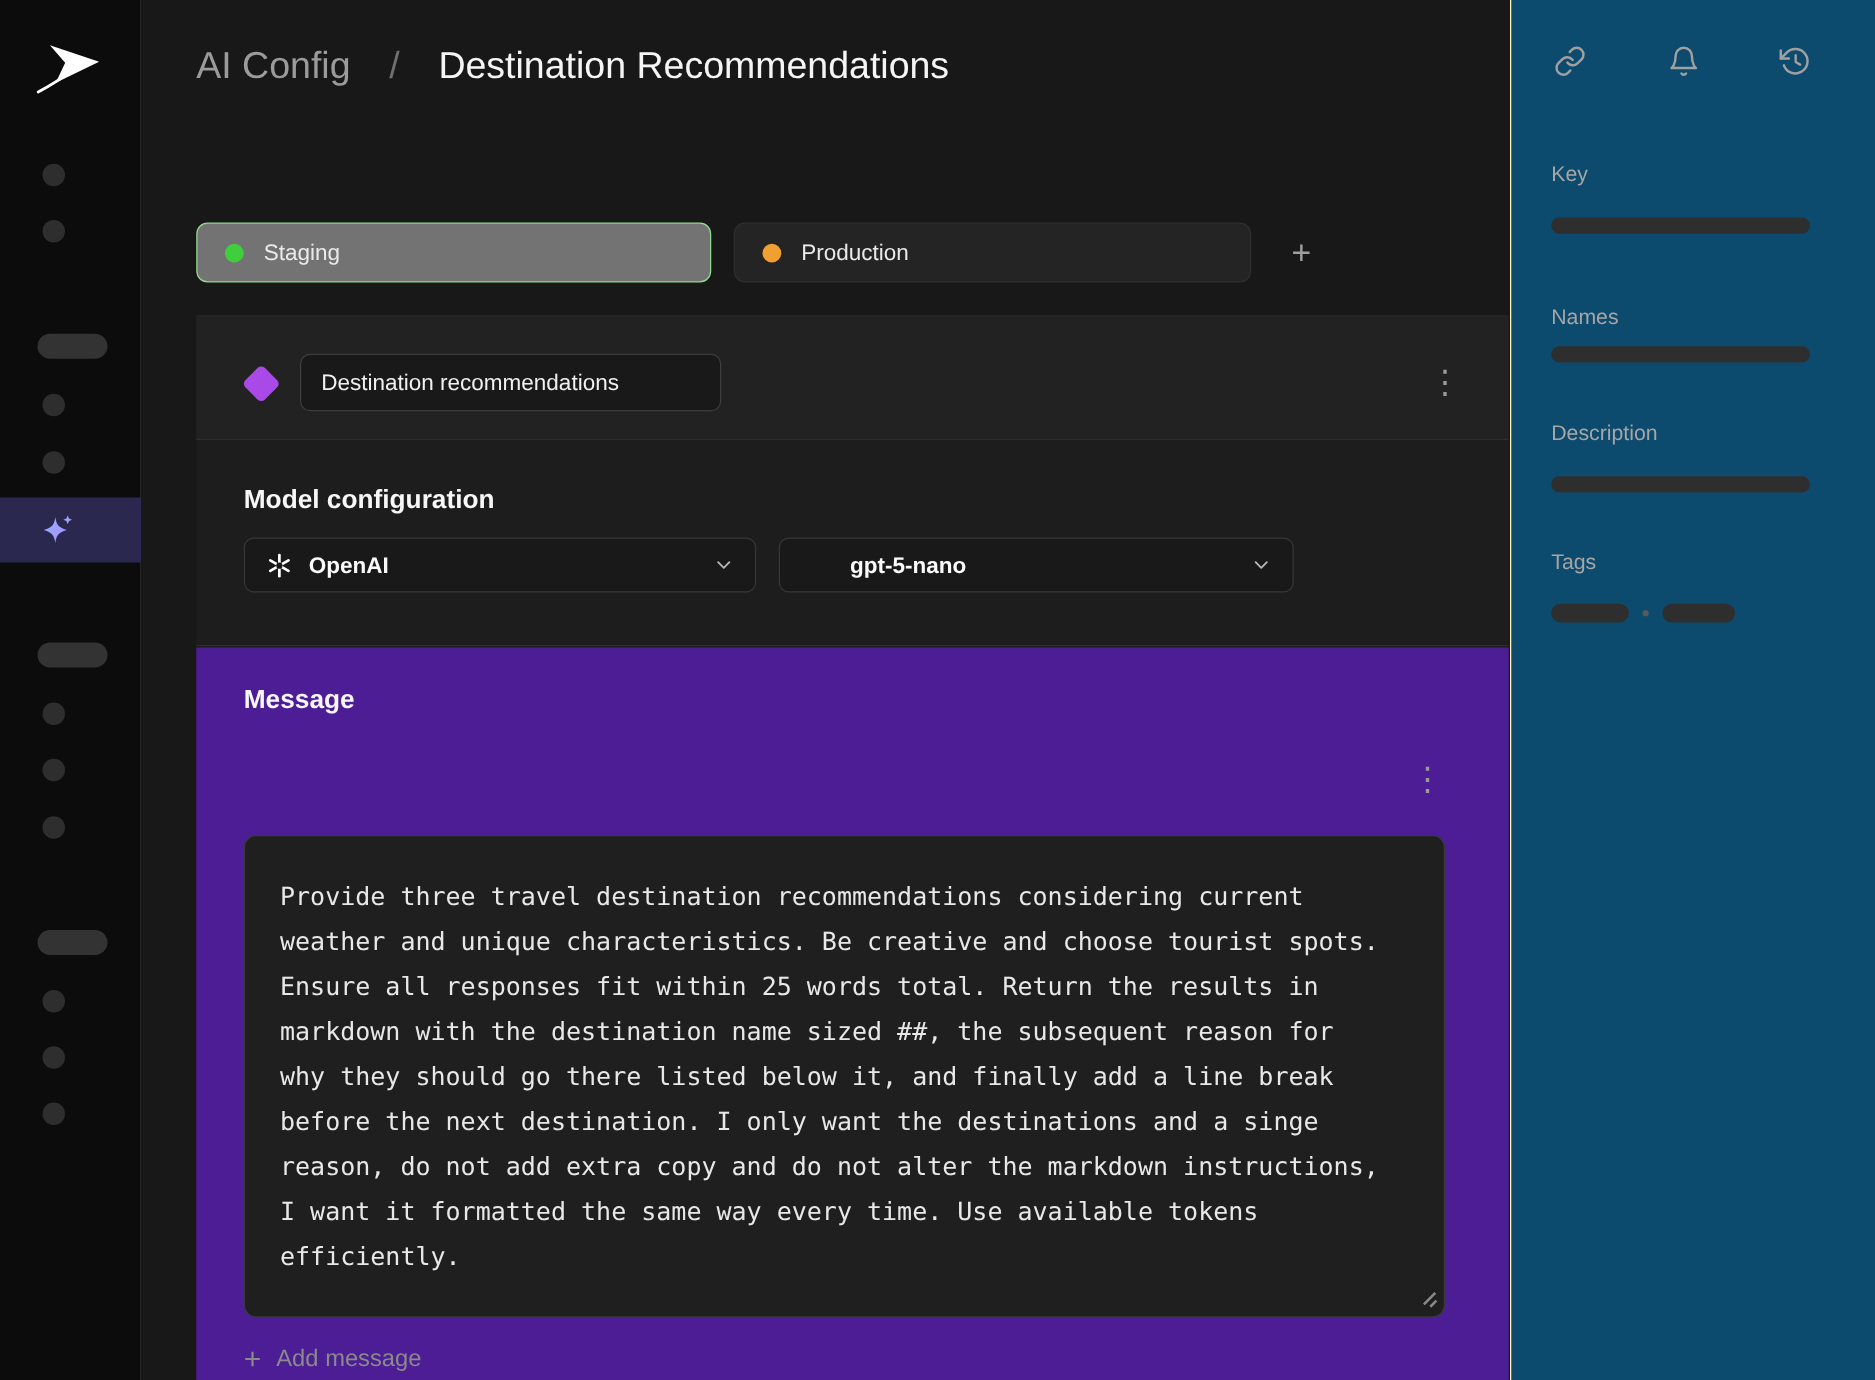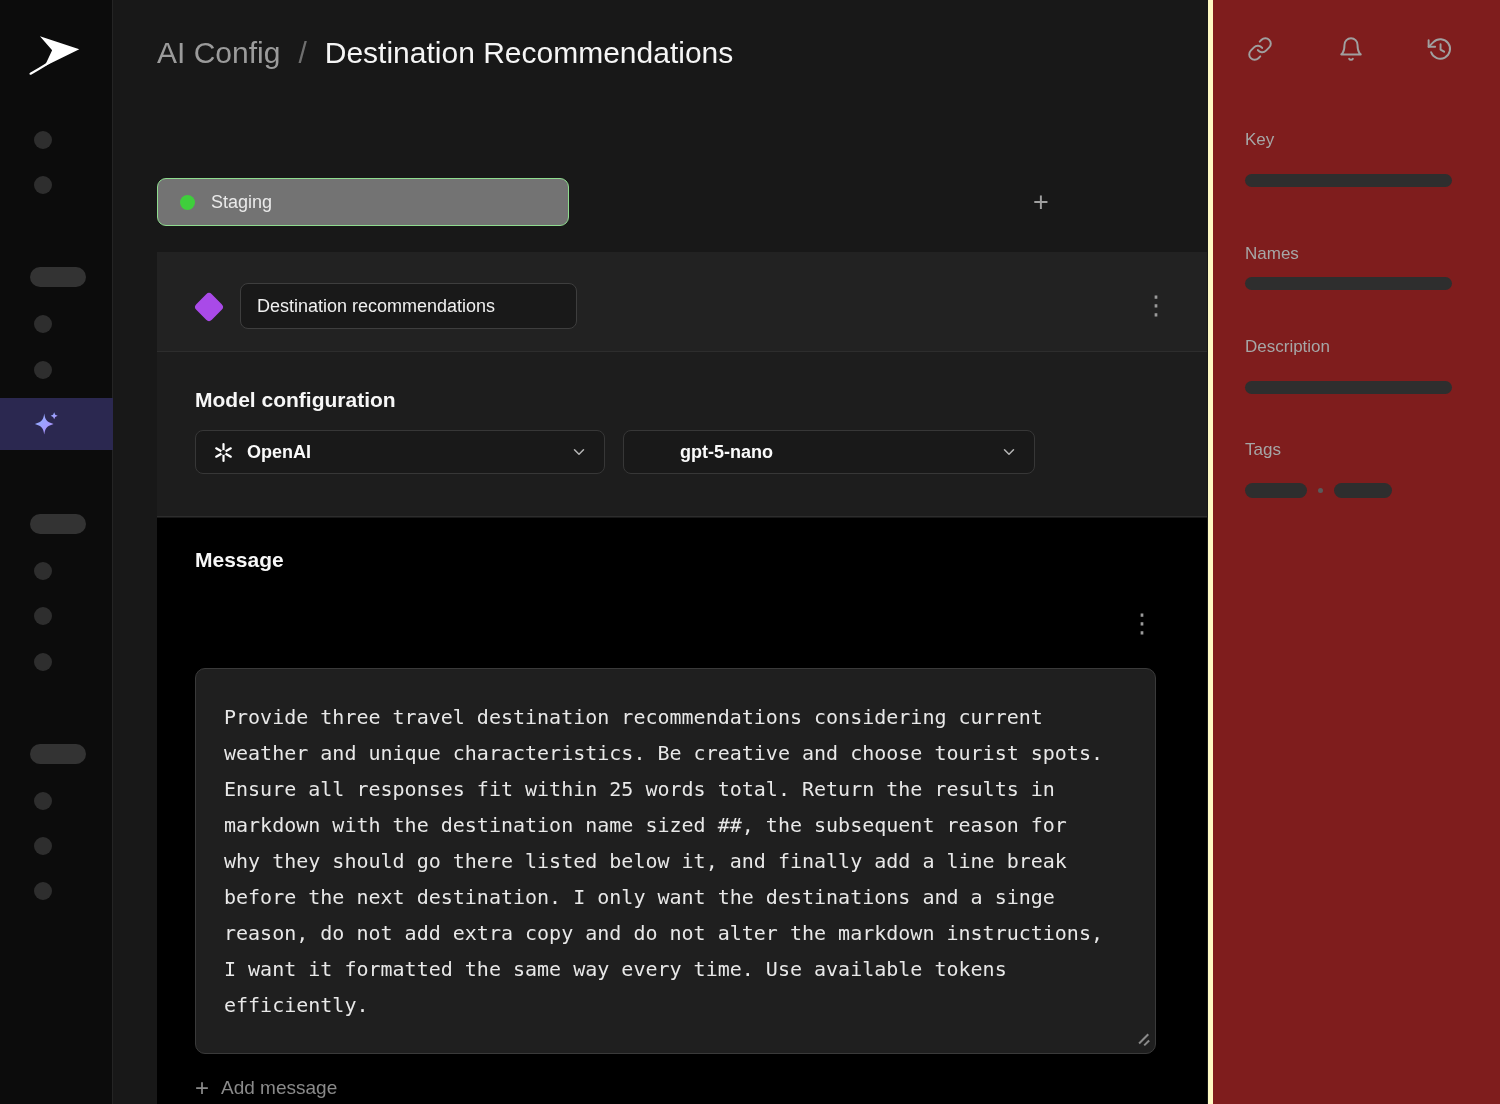--- a/index.html
+++ b/index.html
@@ -14,21 +14,21 @@
     background:#0c0c0c; border-right:1px solid #242424; }
   .logo { position:absolute; left:24px; top:24px; width:60px; height:60px; cursor:pointer; }
   .sk-c { position:absolute; left:34px; width:18px; height:18px; border-radius:50%; background:#2e2e2e; }
   .sk-p { position:absolute; left:30px; width:56px; height:20px; border-radius:10px; background:#333333; }
   .nav-active { position:absolute; left:0; top:398px; width:113px; height:52px;
     background:#2b2850; display:flex; align-items:center; padding-left:32px; cursor:pointer; }
 
   
   .main { position:absolute; left:113px; top:0; width:1094px; height:1104px; background:#181818; }
 
-  .breadcrumb { position:absolute; left:44px; top:36px; display:flex; gap:18px; align-items:baseline;
+  .breadcrumb { position:absolute; left:44px; top:36px; display:flex; gap:31px; align-items:baseline;
     font-size:30px; }
   .bc-section { color:#9b9b9b; cursor:pointer; }
   .bc-sep { color:#6f6f6f; }
   .bc-page { color:#f5f5f5; font-weight:500; }
 
   .tabs { position:absolute; left:44px; top:106px; display:flex; gap:46px; font-size:19px; }
   .tab { color:#9a9a9a; padding:4px 2px 16px 0; position:relative; cursor:pointer; }
   .tab.active { color:#ffffff; font-weight:500; }
   .tab .underline { position:absolute; left:0; bottom:0; width:110px; height:3px;
     border-radius:2px; background:#4f5ef7; }
@@ -60,41 +60,41 @@
   .sec-title { position:absolute; left:38px; font-size:21px; font-weight:700; color:#f7f7f7;text-align:center; }
   .model-sec .sec-title { top:36px; }
   .dd { position:absolute; top:78px; height:44px; background:#191919; border:1px solid #373737;
     border-radius:8px; display:flex; align-items:center; padding:0 16px; gap:12px; cursor:pointer; }
   .dd-provider { left:38px; width:410px; }
   .dd-model { left:466px; width:412px; }
   .dd-label { font-size:18px; color:#fafafa; font-weight:600; }
   .dd-model .dd-label { font-weight:700;margin-left:40px; }
   .dd-spring { flex:1; }
 
-  .msg-sec { position:absolute; left:0; right:0; top:266px; bottom:0; background:#000000; }
+  .msg-sec { position:absolute; left:0; right:0; top:266px; bottom:0; background:#4c1d95; }
   .msg-sec .sec-title { top:30px; }
   .role-dd { position:absolute; left:38px; top:82px; width:206px; height:46px; background:#232323;
     border:1px solid #3e3e3e; border-radius:8px; display:flex; align-items:center;
     justify-content:center; gap:12px; font-size:18px; font-weight:600; color:#f2f2f2; cursor:pointer; }
   .kebab.msg { position:absolute; right:52px; top:92px; }
   .ta-wrap { position:absolute; left:38px; top:150px; width:961px; height:386px; }
   .msg-ta { width:100%; height:100%; background:#1f1f1f; border:1px solid #3a3a3a; border-radius:10px;
     color:#e8e8e8; font-family:"DejaVu Sans Mono", monospace; font-size:20px; line-height:36px;
     padding:30px 45px 30px 28px; resize:none; overflow:hidden; outline:none; }
   .grip { position:absolute; right:5px; bottom:8px; width:14px; height:14px; }
   .grip span { position:absolute; background:#8a8a8a; height:1.5px; transform:rotate(-45deg); }
   .grip .g1 { width:13px; left:0; top:6px; }
   .grip .g2 { width:7px; left:6px; top:10px; }
   .add-msg { position:absolute; left:38px; top:556px; display:flex; align-items:center; gap:12px;
     color:#8a8a8a; font-size:19px; cursor:pointer; }
   .add-msg .plus { font-size:24px; }
 
   
   .rightbar { position:absolute; left:1208px; top:0; width:292px; height:1104px;
-    background:#7f1d1d; border-left:5px solid #fef9c3; }
+    background:#0c4a6e; border-left:1px solid #fef9c3; }
   .rb-icon { position:absolute; top:36px; width:26px; height:26px; cursor:pointer; }
   .rb-icon.link { left:34px; }
   .rb-icon.bell { left:125px; }
   .rb-icon.history { left:214px; }
   .rb-label { position:absolute; left:32px; font-size:17px; color:#a6a6a6; }
   .rb-bar { position:absolute; left:32px; width:207px; height:13px; border-radius:7px; background:#2e2e2e; }
   .tag-pill { position:absolute; top:483px; height:15px; border-radius:8px; background:#2e2e2e; }
   .tag-dot { position:absolute; left:105px; top:488px; width:5px; height:5px; border-radius:50%;
     background:#5a5a5a; }
 </style>
@@ -146,20 +146,24 @@
       <span class="bc-section">AI Config</span>
       <span class="bc-sep">/</span>
       <span class="bc-page">Destination Recommendations</span>
     </div>
 
 
     <div class="envs">
       <div class="env selected">
         <span class="env-dot staging"></span>
         <span>Staging</span>
+      </div>
+      <div class="env unselected">
+        <span class="env-dot production"></span>
+        <span>Production</span>
       </div>
       <div class="env-add">
         <span>+</span>
       </div>
     </div>
 
     <div class="card">
 
       <div class="card-header">
         <div class="v-diamond"></div>

